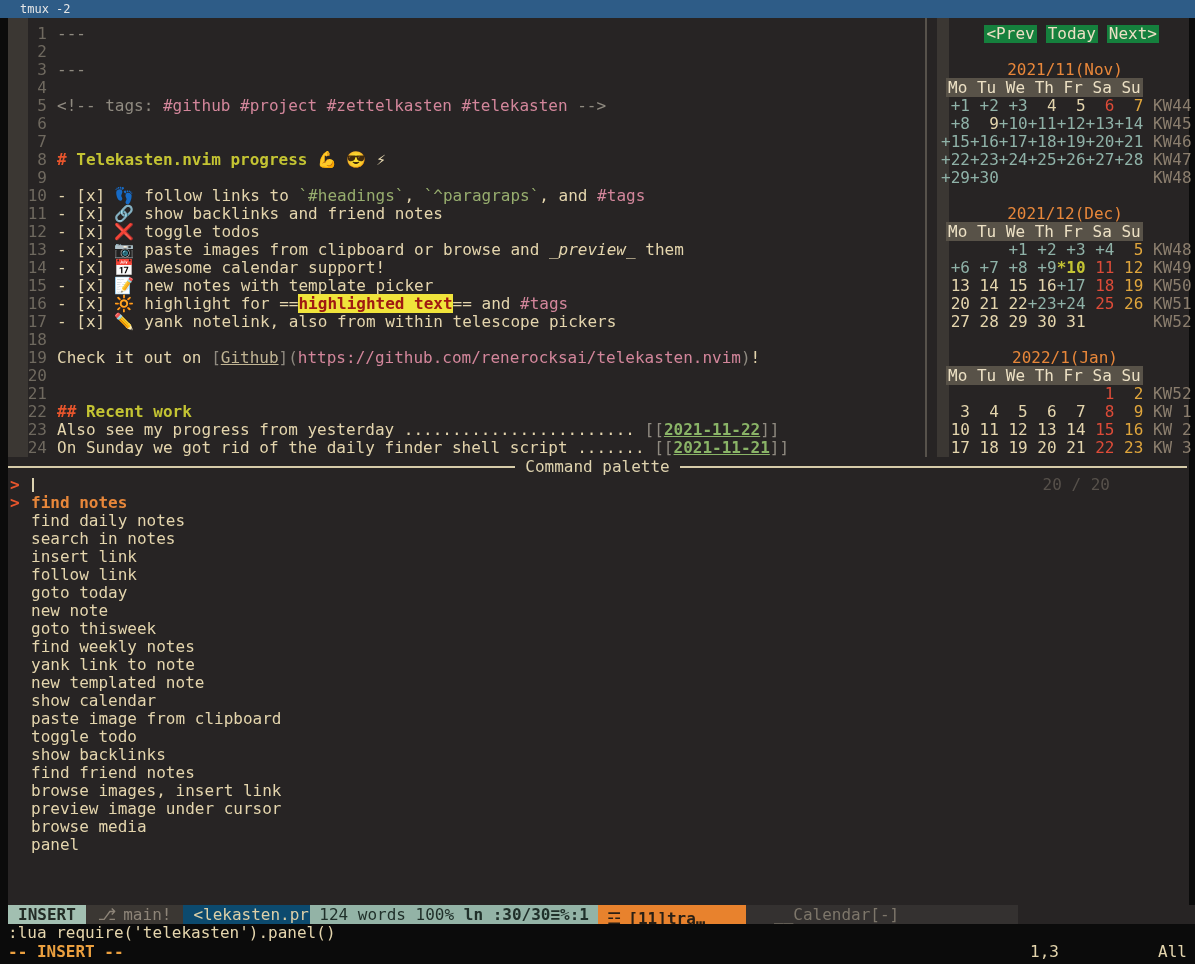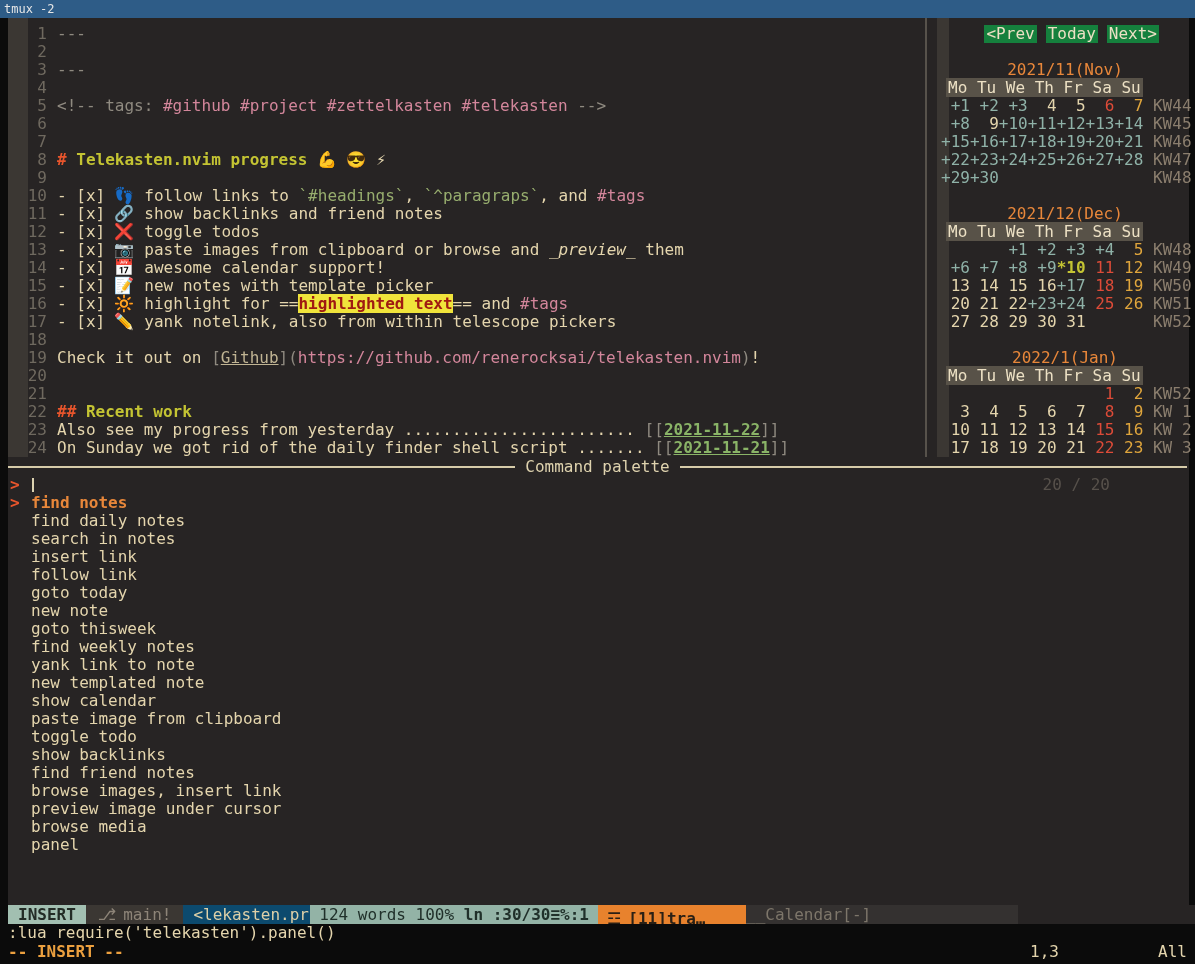--- a/index.html
+++ b/index.html
@@ -1,20 +1,20 @@
 <!DOCTYPE html>
 <html><head>
 <meta charset="utf-8">
 <style>
   html,body{margin:0;padding:0;background:#0b0b0b;}
   .screen{position:relative;width:1195px;height:964px;background:#272424;overflow:hidden;
           font-family:"DejaVu Sans Mono",monospace;font-size:16px;line-height:18px;color:#e4d5ad;}
   
   .tmux{position:absolute;top:0;left:0;right:0;height:18px;background:#2e5c87;color:#e6e6e6;
-        font-size:12px;line-height:18px;padding-left:4px;box-sizing:border-box;}
+        font-size:12px;line-height:18px;padding-left:20px;box-sizing:border-box;}
   
   .strip-l{position:absolute;left:0;top:18px;width:8px;height:906px;background:#0b0b0b;}
   .strip-r{position:absolute;right:0;top:18px;width:6px;height:887px;background:#0b0b0b;}
   .signcol{position:absolute;left:8px;top:18px;width:20px;height:439px;background:#3b3733;}
   .vsep{position:absolute;left:925px;top:18px;width:2px;height:439px;background:#57524b;}
   .cal-strip{position:absolute;left:937px;top:18px;width:12px;height:439px;background:#3b3733;}
   
   #editor{position:absolute;left:8px;top:25px;width:917px;}
   .ed-line{display:flex;height:18px;}
   .ed-ln{width:39px;text-align:right;color:#6f695f;flex:none;}
@@ -64,21 +64,21 @@
   .sl-mode{background:#a2bfb1;color:#232c26;font-weight:bold;padding:0 10px;flex:none;}
   .sl-branch{background:#3b3733;color:#8d8478;padding:0 12px;flex:none;}
   .sl-branch .bicon{margin-right:7px;}
   .sl-mid{flex:1;background:#0c4a6e;display:flex;padding-left:10px;overflow:hidden;}
   .sl-file{color:#ddd0a8;margin-right:28px;}
   .sl-ft{color:#9c9488;margin-right:18px;}
   .sl-stats{background:#93b3a6;color:#20302a;padding:0 9px;flex:none;white-space:pre;}
   .sl-stats .b{font-weight:bold;}
   .sl-tab{background:#e8822d;color:#2a2015;padding:4px 9px;min-width:130px;flex:none;font-weight:bold;white-space:pre;}
   .sl-tab .ticon{margin-right:7px;font-weight:normal;}
-  .sl-cal{width:272px;flex:none;background:#343130;color:#7d766a;padding-left:0;box-sizing:border-box;}
+  .sl-cal{width:272px;flex:none;background:#343130;color:#7d766a;padding-left:28px;box-sizing:border-box;}
   
   .bottom{position:absolute;left:0;top:924px;width:1195px;height:40px;background:#0b0b0b;}
   .cmdline{position:absolute;left:8px;top:0;height:19px;color:#e4d5ad;}
   .ruler-mode{position:absolute;left:8px;top:19px;color:#eca03f;font-weight:bold;}
   .ruler-pos{position:absolute;left:1030px;top:19px;color:#e4d5ad;}
   .ruler-all{position:absolute;left:1158px;top:19px;color:#e4d5ad;}
 </style>
 </head>
 <body>
 

